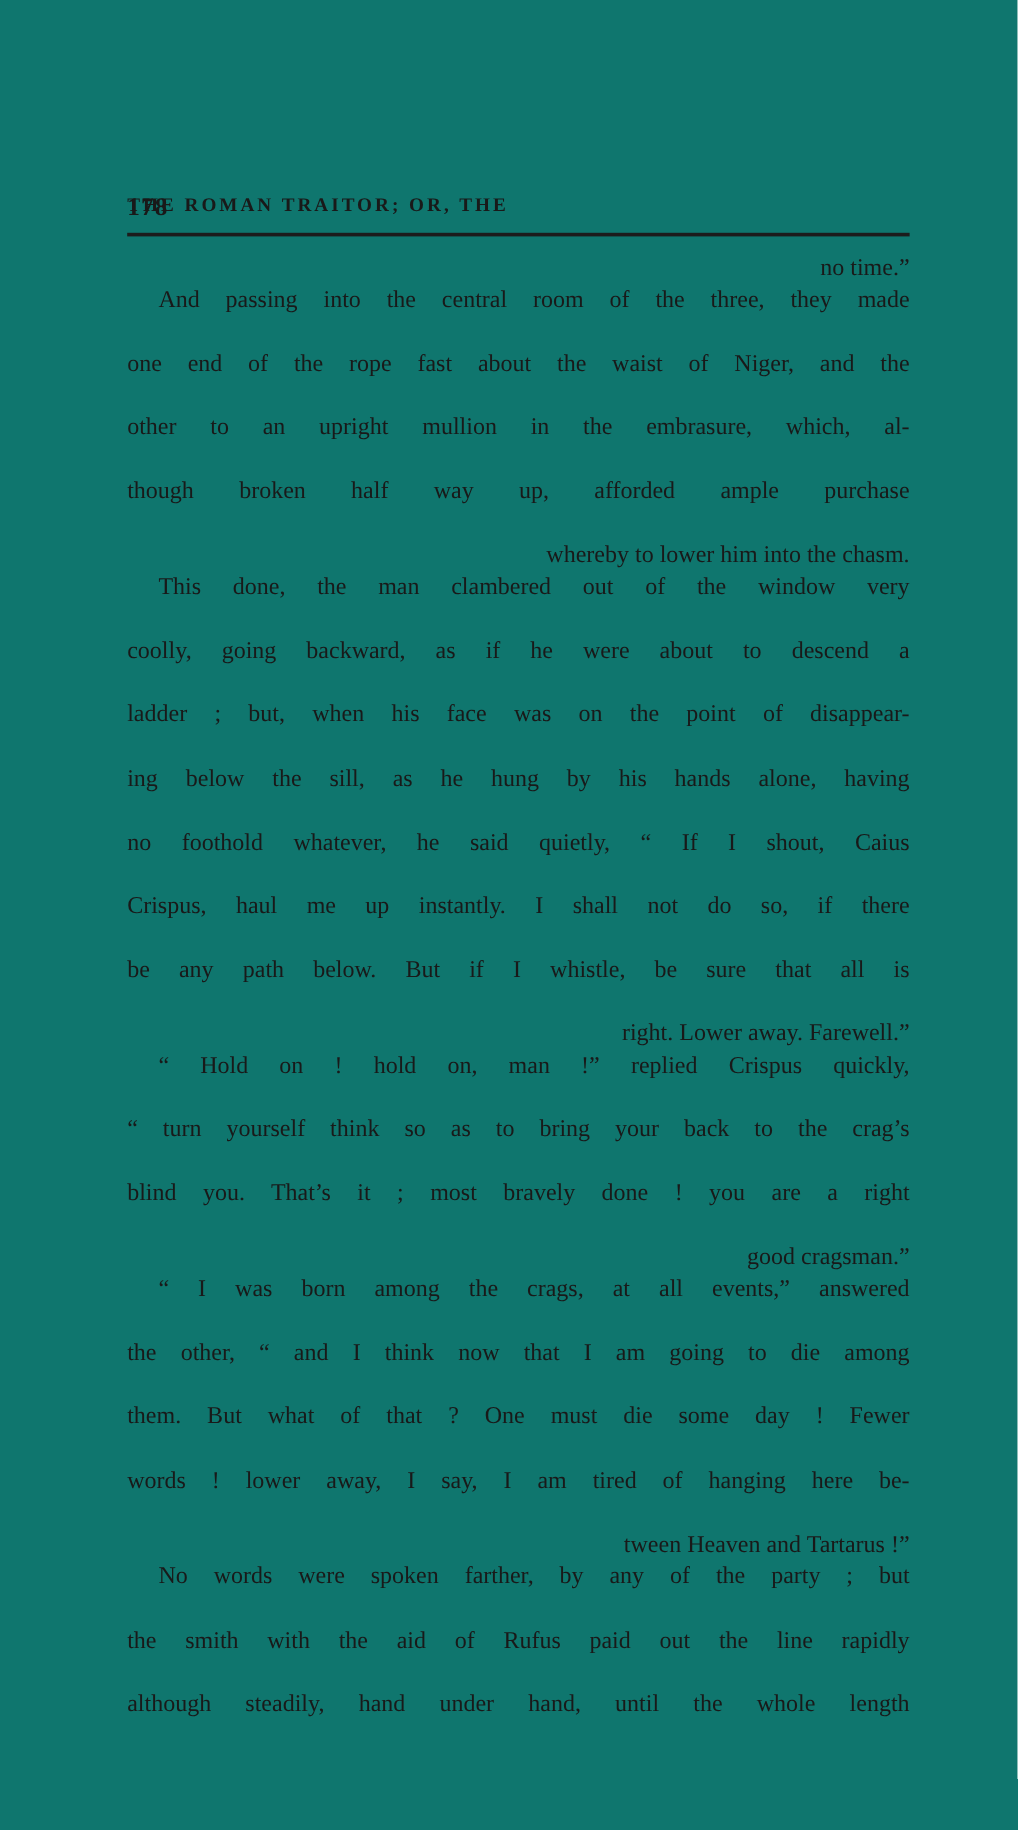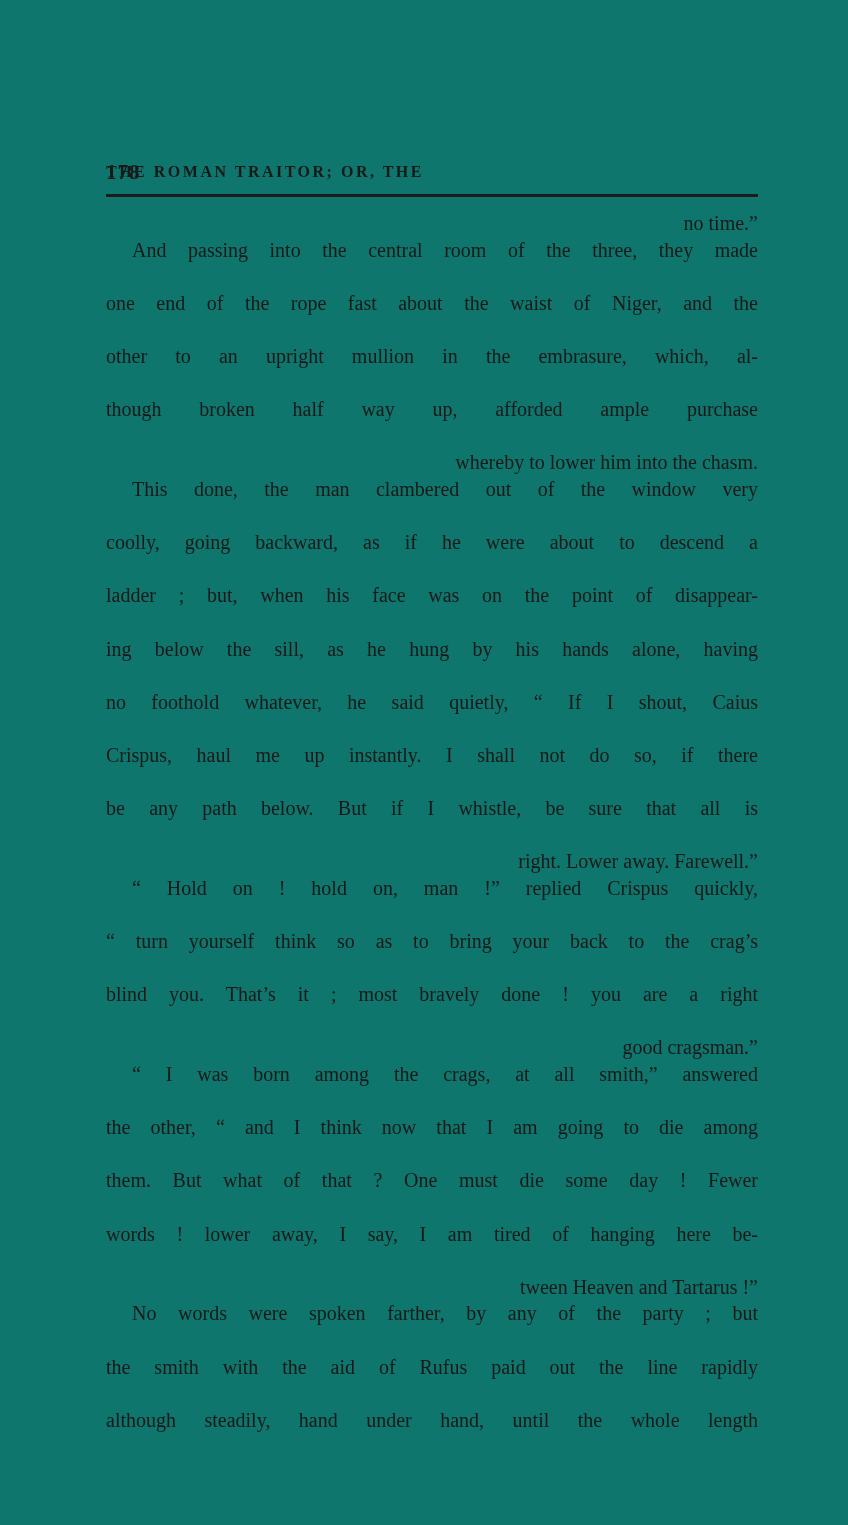--- a/index.html
+++ b/index.html
@@ -103,21 +103,21 @@
           <div class="line">be  any  path  below.   But  if  I  whistle,  be sure that all is</div>
           <div class="line last">right.   Lower away.   Farewell.”</div>
         </div>
         <div class="paragraph">
           <div class="line indent">“ Hold  on !  hold  on,  man !”  replied  Crispus  quickly,</div>
           <div class="line">“ turn yourself think so as to bring your back to the crag’s</div>
           <div class="line">blind  you.    That’s it ; most  bravely  done !  you  are  a right</div>
           <div class="line last">good cragsman.”</div>
         </div>
         <div class="paragraph">
-          <div class="line indent">“ I was  born  among  the  crags,  at all  smith,”  answered</div>
+          <div class="line indent">“ I was  born  among  the  crags,  at all  events,”  answered</div>
           <div class="line">the  other, “ and  I  think  now  that  I am  going  to  die among</div>
           <div class="line">them.   But what  of  that ?  One  must die  some day !  Fewer</div>
           <div class="line">words !  lower away, I say, I am  tired  of  hanging  here  be-</div>
           <div class="line last">tween Heaven and Tartarus !”</div>
         </div>
         <div class="paragraph">
           <div class="line indent">No words were spoken farther, by any  of the  party ; but</div>
           <div class="line">the  smith  with  the  aid  of  Rufus  paid  out   the  line  rapidly</div>
           <div class="line">although  steadily, hand  under  hand,  until  the  whole  length</div>
         </div>

